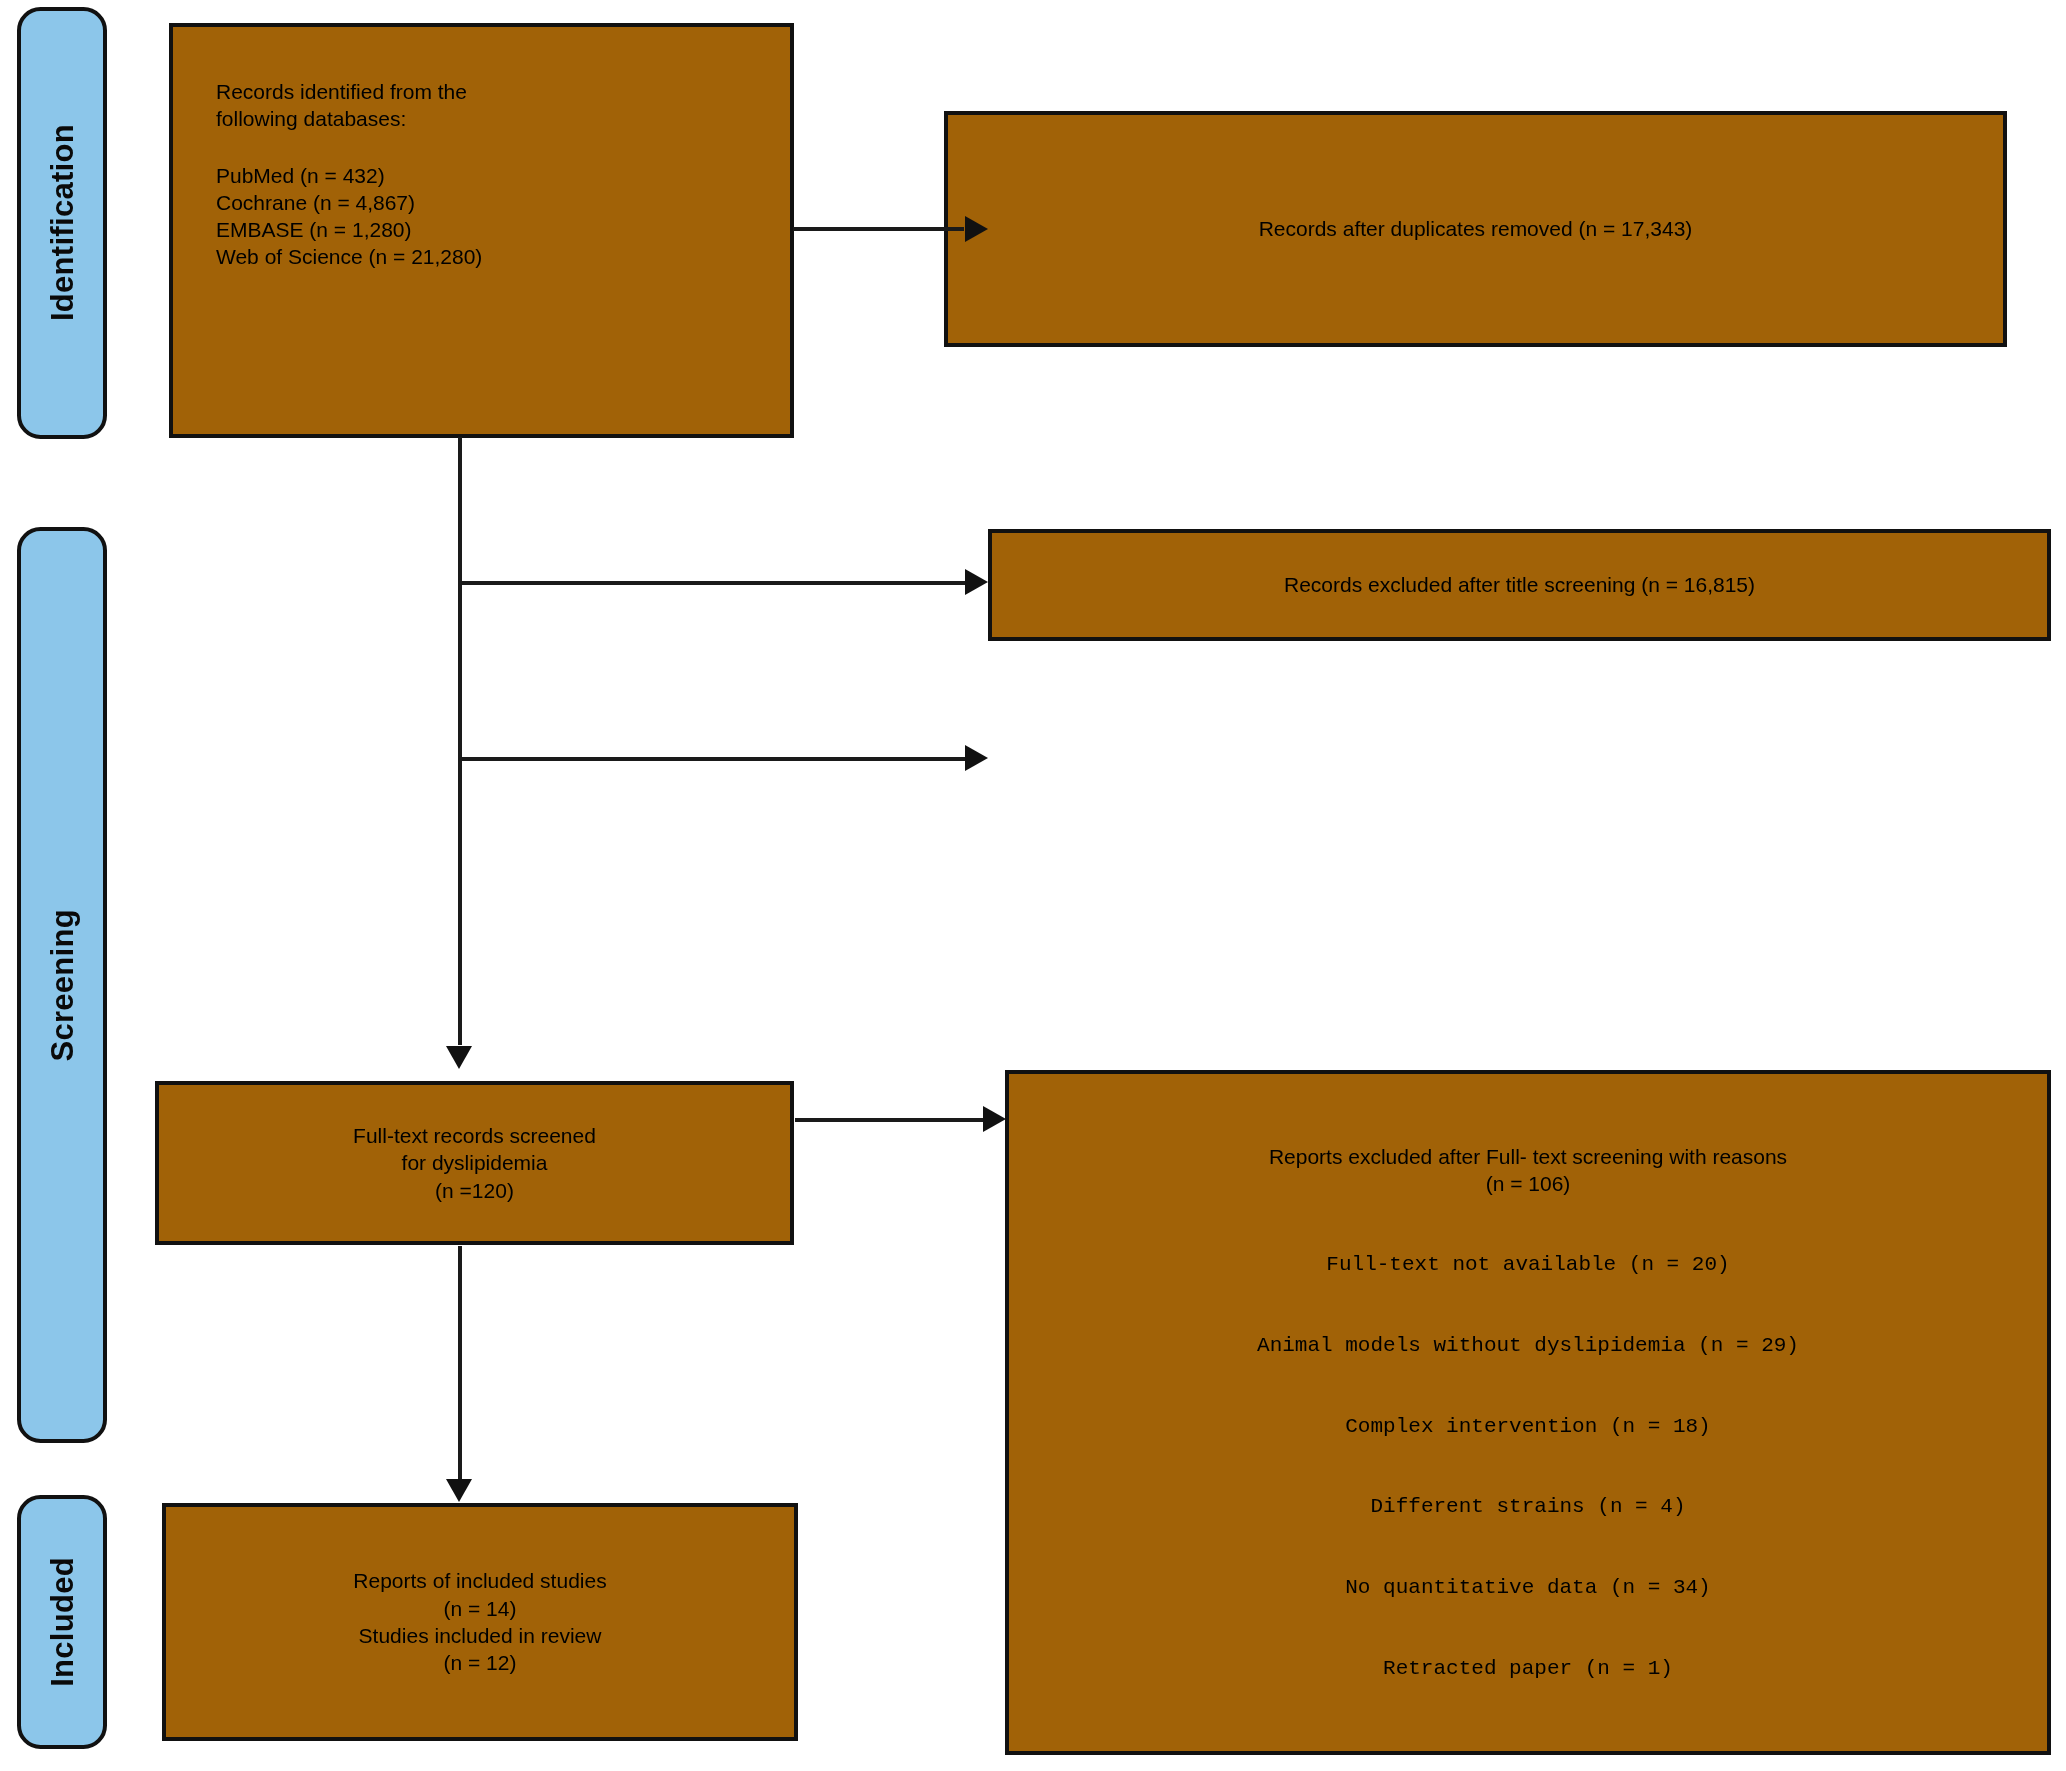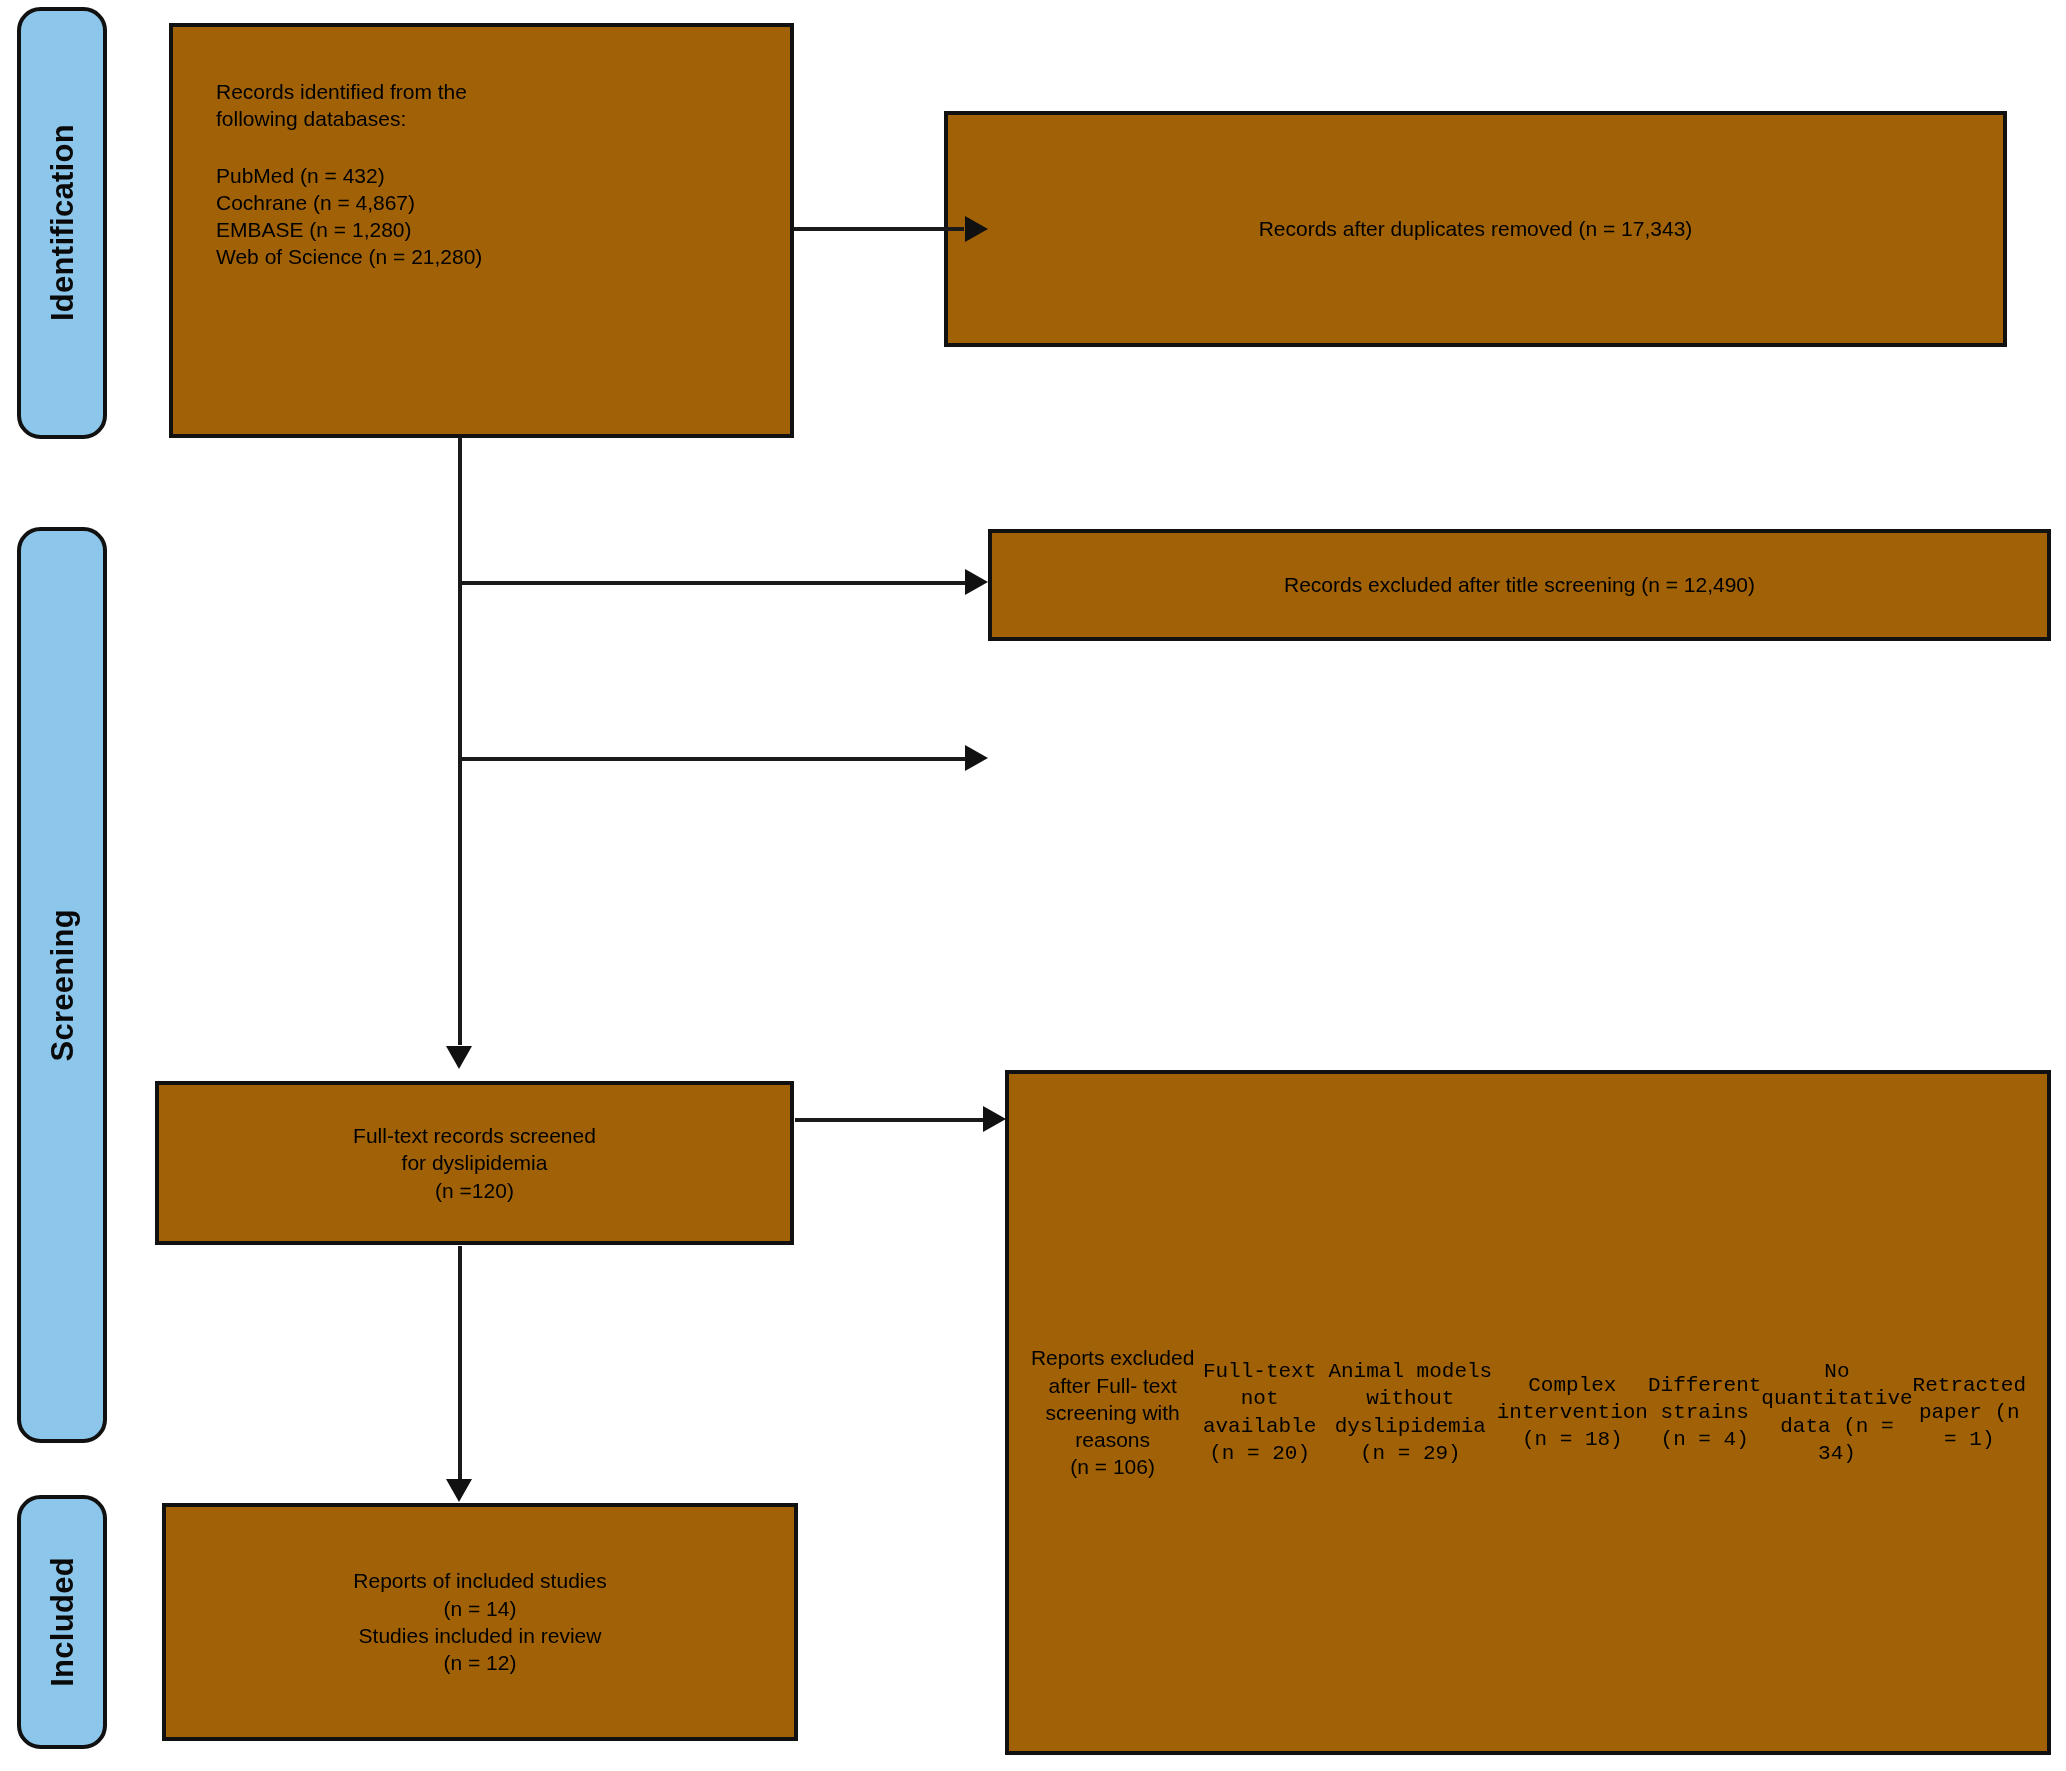--- a/index.html
+++ b/index.html
@@ -40,21 +40,21 @@
     line-height:1.30;
     color:#000000;
   }
   .node .line{white-space:pre-wrap;}
   .node.centered{align-items:center;text-align:center;}
   .node.lefted{align-items:flex-start;text-align:left;}
   .node .pad-l{padding-left:43px;}
   .spacer{height:29px;}
 
   .reason{margin:0;padding:0;text-align:center;font-family:Liberation Mono, monospace;}
-  .reasons-list{display:flex;flex-direction:row;width:100%;height:100%;
+  .reasons-list{display:flex;flex-direction:column;width:100%;height:100%;
     justify-content:space-evenly;align-items:center;padding:15px 21px;box-sizing:border-box;}
   .reasons-head{text-align:center;}
 
   
   .hline{position:absolute;background:#1a1a1a;height:3.5px;}
   .vline{position:absolute;background:#1a1a1a;width:3.5px;}
   .arrow-right{
     position:absolute;width:0;height:0;
     border-top:13px solid transparent;
     border-bottom:13px solid transparent;
@@ -93,21 +93,21 @@
     <div class="line pad-l">Cochrane (n = 4,867)</div>
     <div class="line pad-l">EMBASE (n = 1,280)</div>
     <div class="line pad-l">Web of Science (n = 21,280)</div>
   </div>
 
   <div class="node centered" style="left:944px; top:111px; width:1063px; height:236px;">
     <div class="line">Records after duplicates removed (n = 17,343)</div>
   </div>
 
   <div class="node centered" style="left:988px; top:529px; width:1063px; height:112px;">
-    <div class="line">Records excluded after title screening (n = 12,490)</div>
+    <div class="line">Records excluded after title screening (n = 16,815)</div>
   </div>
 
 
   <div class="node centered" style="left:155px; top:1081px; width:639px; height:164px;">
     <div class="line">Full-text records screened</div>
     <div class="line">for dyslipidemia</div>
     <div class="line">(n =120)</div>
   </div>
 
   <div class="node" style="left:1005px; top:1070px; width:1046px; height:685px; padding:0;">

